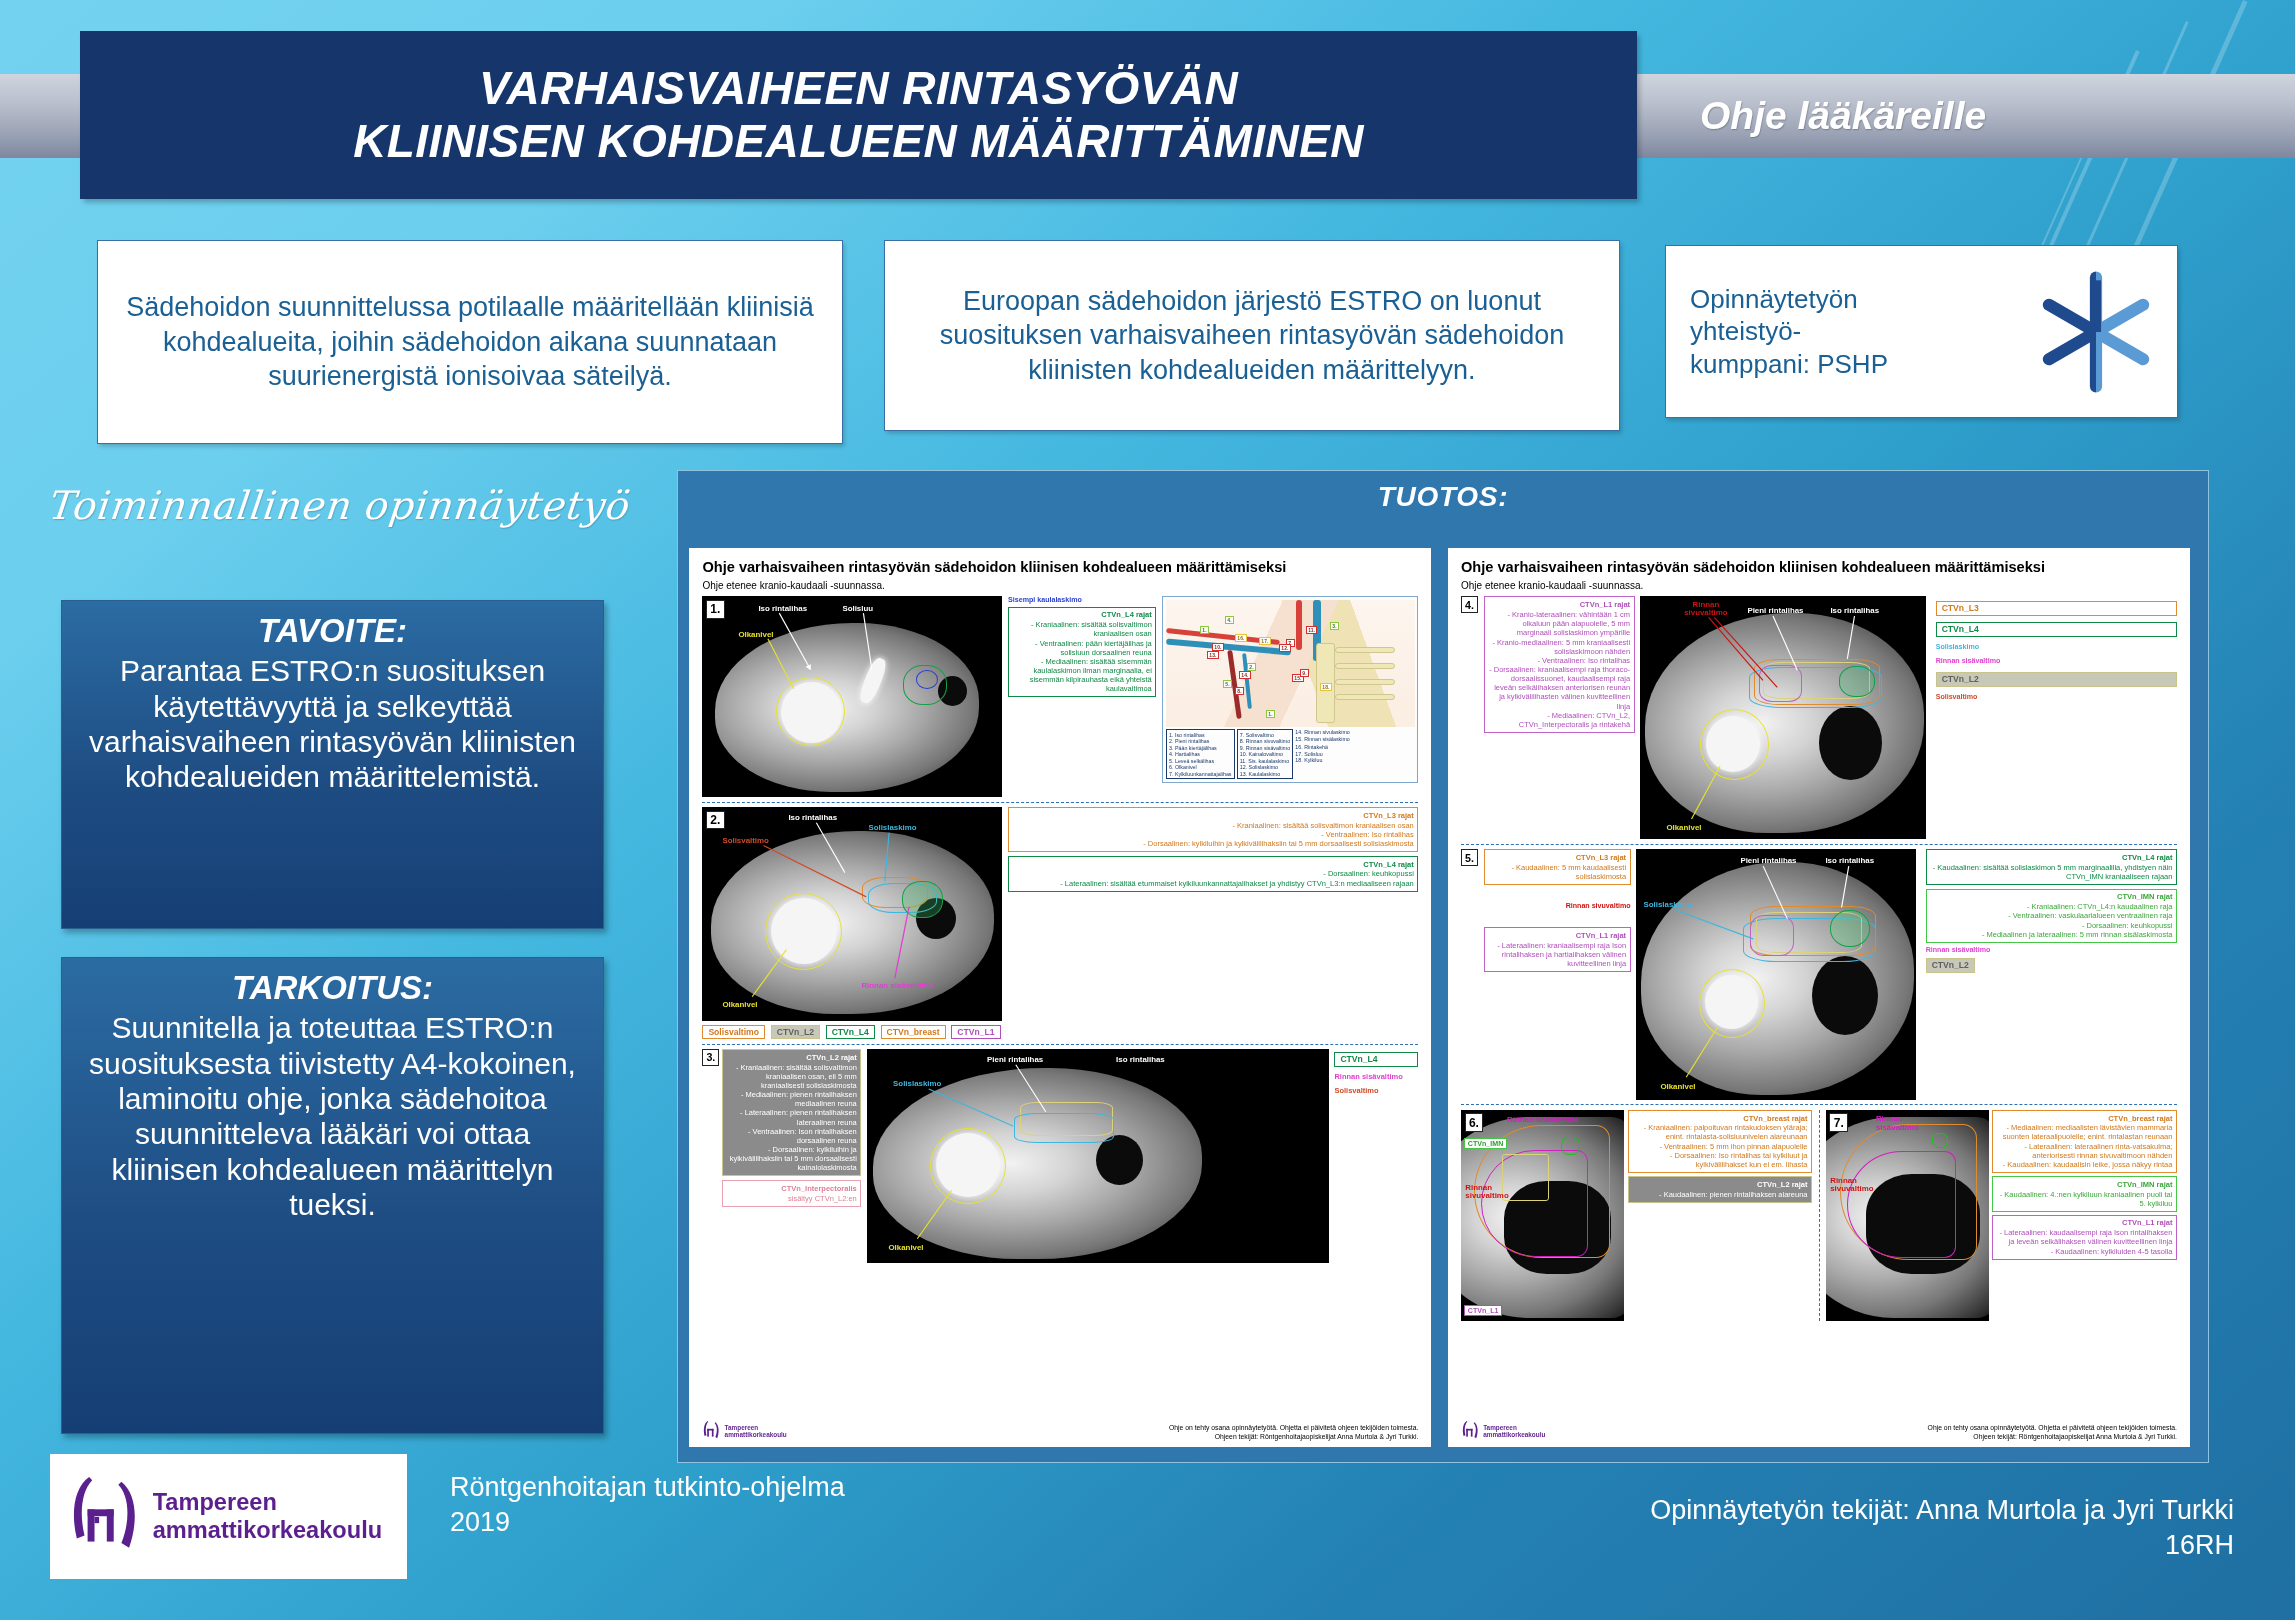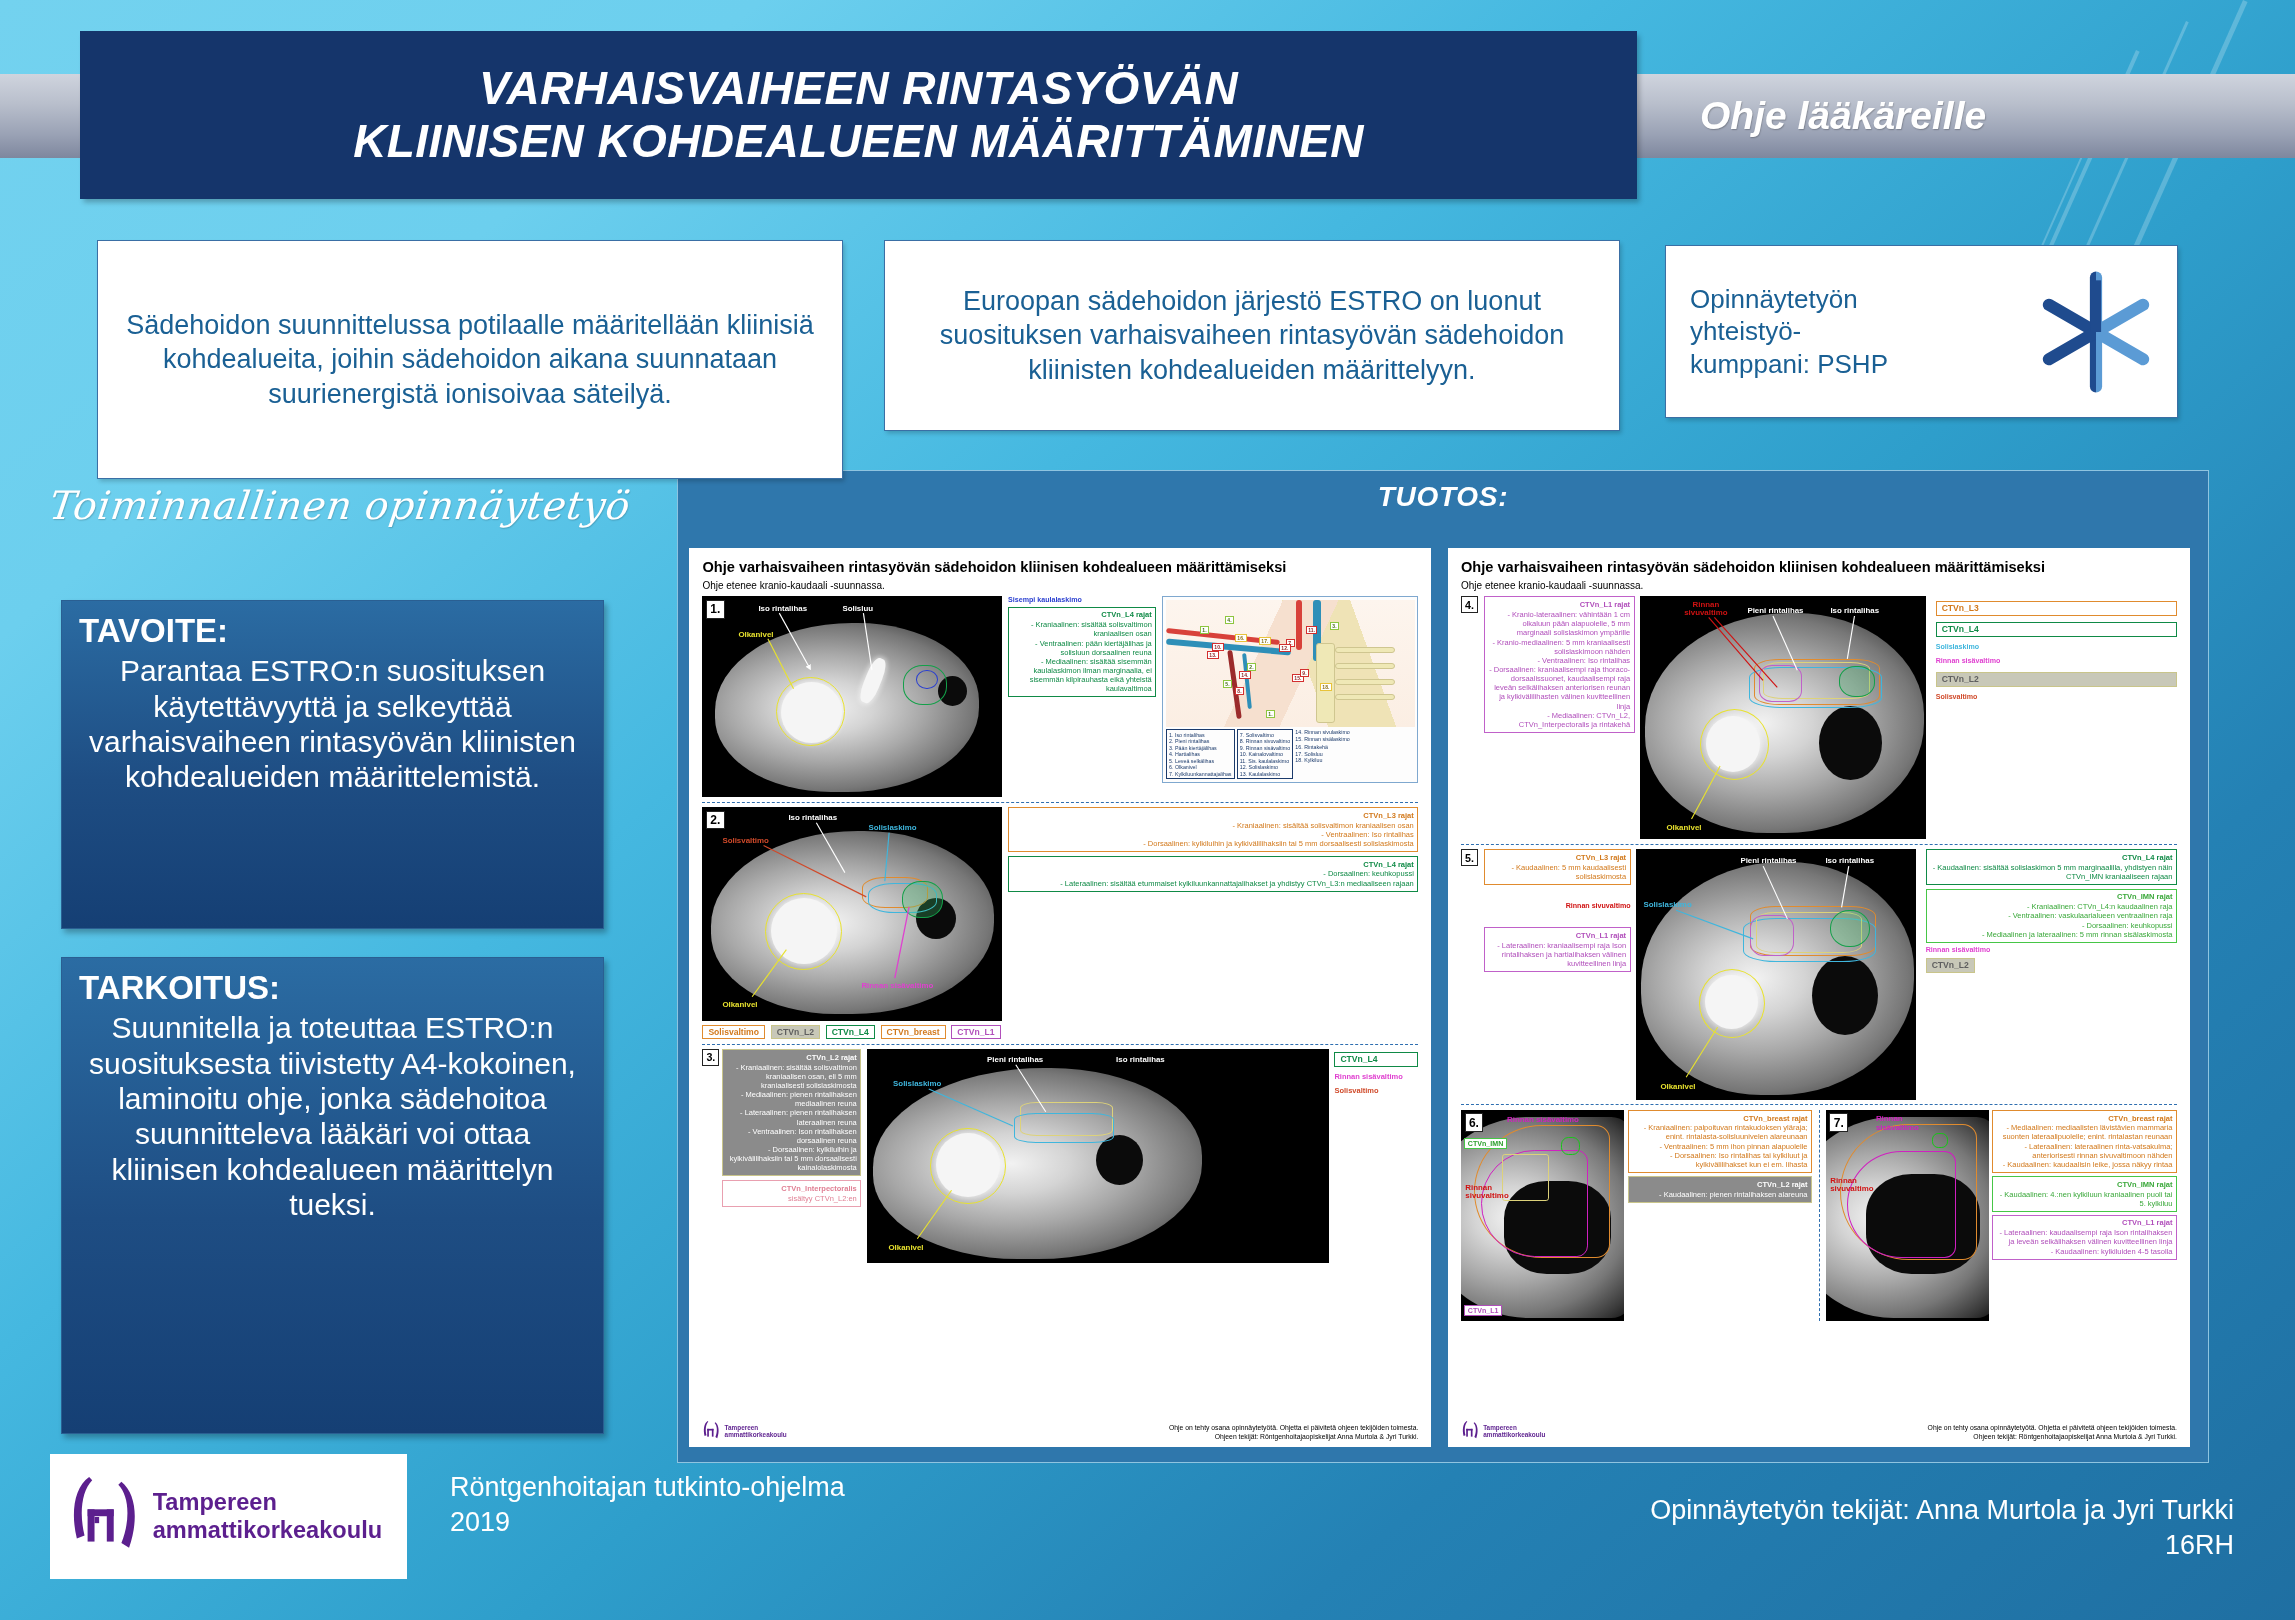--- a/index.html
+++ b/index.html
@@ -84,21 +84,21 @@
     padding: 8.6px 13px;
     box-shadow: 2.1px 2.9px 4.3px rgba(0,0,0,0.2);
     z-index: 3;
   }
   .info-box p {
     color: #1a6094;
     font-size: 27px;
     line-height: 1.28;
     text-align: center;
   }
-  #info1 { left: 97px;  top: 240px; width: 746px; height: 239px; }
+  #info1 { left: 97px;  top: 240px; width: 746px; height: 204px; }
   #info2 { left: 884px; top: 240px; width: 736px; height: 191px; }
   #info3 { left: 1665px; top: 245px; width: 513px; height: 173px;
            justify-content: flex-start; padding-left: 24px; }
   #info3 .pshp-text {
     color: #1a6094; font-size: 26px; line-height: 1.25; text-align: left;
     flex: 1;
   }
   .pshp-logo { width: 136px; height: 136px; flex: 0 0 136px; }
 
   
@@ -121,21 +121,22 @@
     background: linear-gradient(to bottom, #2b6ca3 0%, #1e4d83 55%, #153f74 100%);
     border: 0.7px solid #2a5f92;
     box-shadow: 2.9px 3.6px 5.7px rgba(0,0,0,0.28);
     padding: 11.4px 17px 14.3px 17px;
     z-index: 3;
   }
   .panel h3 {
     color: #ffffff;
     font-size: 33px;
     font-weight: bold;
-    text-align: left;
+    font-style: italic;
+    text-align: center;
     margin-bottom: 2.9px;
   }
   .panel p {
     color: #ffffff;
     font-size: 30px;
     line-height: 1.18;
     text-align: center;
   }
   #panel-tavoite  { left: 61px; top: 600px;  width: 543px; height: 329px; }
   #panel-tarkoitus{ left: 61px; top: 957px; width: 543px; height: 477px; }

